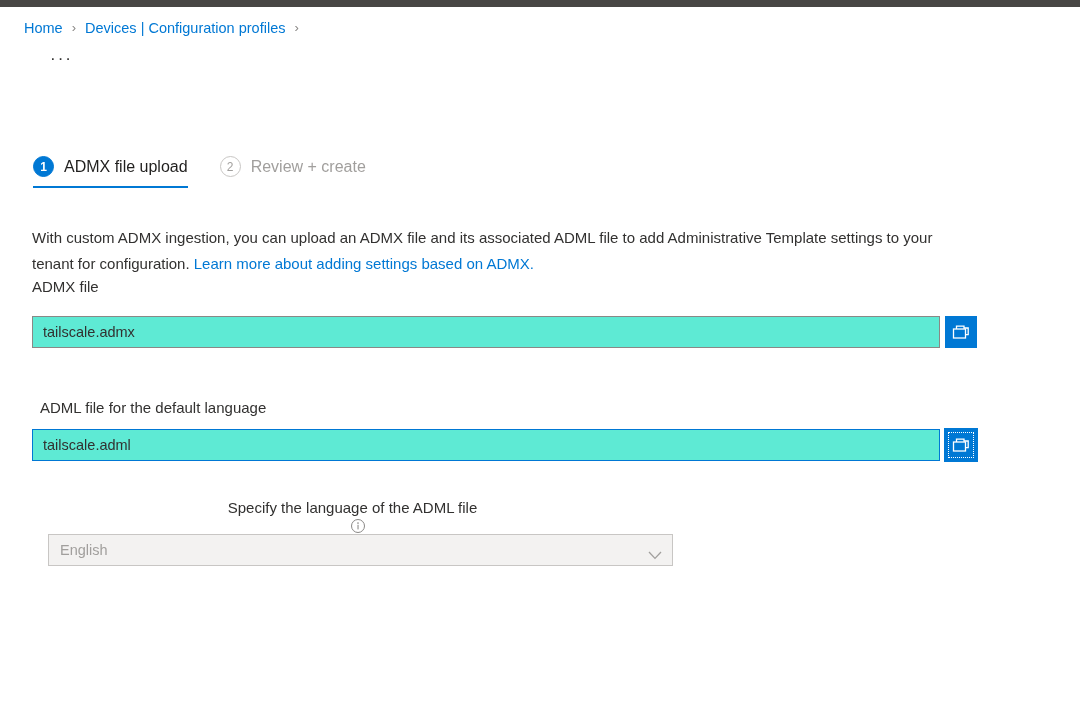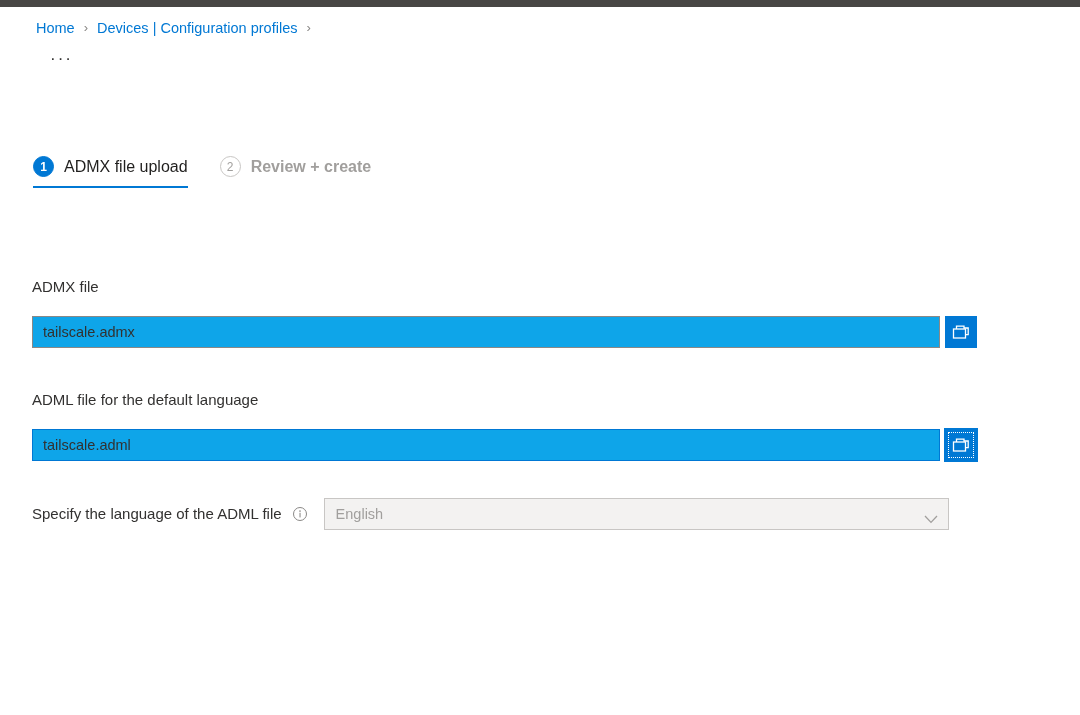--- a/index.html
+++ b/index.html
@@ -39,21 +39,21 @@
     height: 430px;
     border-radius: 50%;
     background: radial-gradient(circle at 30% 70%, rgba(0,0,0,0.00) 58%, rgba(0,0,0,0.030) 62%, rgba(0,0,0,0.012) 78%, rgba(0,0,0,0) 86%);
     pointer-events: none;
   }
 
   
   .breadcrumb {
     position: absolute;
     top: 18px;
-    left: 36px;
+    left: 24px;
     display: flex;
     align-items: center;
     font-size: 14.5px;
     line-height: 20px;
   }
   .crumb-link {
     color: #0078d4;
     cursor: pointer;
     white-space: nowrap;
   }
@@ -126,21 +126,21 @@
     color: #a19f9d;
     border: 1px solid #c8c6c4;
     font-weight: 400;
   }
   .tab-label {
     margin-left: 10px;
     font-size: 16px;
     line-height: 21px;
   }
   .tab.active .tab-label { color: #201f1e; font-weight: 400; }
-  .tab.inactive .tab-label { color: #a19f9d; font-weight: 700; }
+  .tab.inactive .tab-label { color: #a19f9d; font-weight: 400; }
   .tab.active::after {
     content: "";
     position: absolute;
     left: 0; right: 0; bottom: 0;
     height: 2px;
     background: #0078d4;
   }
 
   
   .description {
@@ -160,39 +160,39 @@
 
   
   .field-label {
     position: absolute;
     left: 32px;
     font-size: 15px;
     line-height: 20px;
     color: #323130;
   }
   .label-admx { top: 277px; }
-  .label-adml { top: 390px; }
+  .label-adml { top: 398px; margin-left: 8px; }
 
   .file-row {
     position: absolute;
     left: 32px;
     display: flex;
     align-items: center;
   }
   .row-admx { top: 316px; }
   .row-adml { top: 429px; align-items: center; }
 
   .file-input {
     width: 908px;
     height: 32px;
     padding: 0 10px;
     font-size: 14.5px;
     font-family: "Liberation Sans", sans-serif;
     color: #323130;
-    background: #0ea5e9;
+    background: #5eead4;
     border: 1px solid #8a8886;
     outline: none;
     border-radius: 0;
   }
   .file-input.focused {
     border: 1px solid #0078d4;
   }
 
   .browse-btn {
     width: 32px;
@@ -215,20 +215,21 @@
   }
   .browse-btn svg { display: block; }
 
   
   .lang-row {
     position: absolute;
     left: 32px;
     top: 498px;
     display: flex;
     align-items: center;
+    flex-direction: column;
   }
   .lang-label {
     font-size: 15px;
     line-height: 20px;
     color: #323130;
     white-space: nowrap;
   }
   .info-icon {
     margin-left: 10px;
     width: 16px; height: 16px;
@@ -284,20 +285,21 @@
     <div class="tab active">
       <span class="tab-badge">1</span>
       <span class="tab-label">ADMX file upload</span>
     </div>
     <div class="tab inactive">
       <span class="tab-badge">2</span>
       <span class="tab-label">Review + create</span>
     </div>
   </div>
 
+  <p class="description"><span>With custom ADMX ingestion, you can upload an ADMX file and its associated ADML file to add Administrative Template settings to your tenant for configuration. </span><a href="#">Learn more about adding settings based on ADMX.</a></p>
 
   <label class="field-label label-admx">ADMX file</label>
   <div class="file-row row-admx">
     <input class="file-input" type="text" value="tailscale.admx" style="">
     <button class="browse-btn" title="Browse">
       <span>
         <svg width="18" height="16" viewBox="0 0 18 16" aria-hidden="true">
           <rect x="1.5" y="5" width="12" height="9" fill="none" stroke="#ffffff" stroke-width="1.3"></rect>
           <polyline points="4.5,5 4.5,2.2 12,2.2 12,4 16.2,4 16.2,10.6 13.5,10.6" fill="none" stroke="#ffffff" stroke-width="1.3"></polyline>
         </svg>

